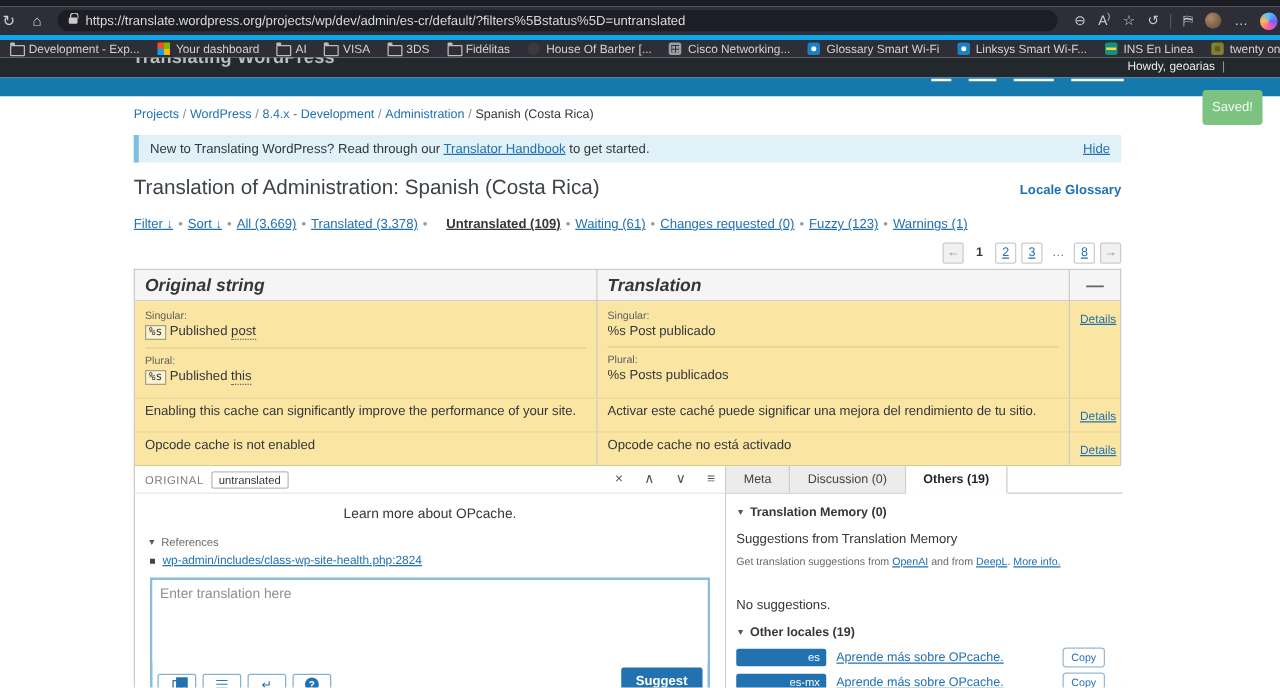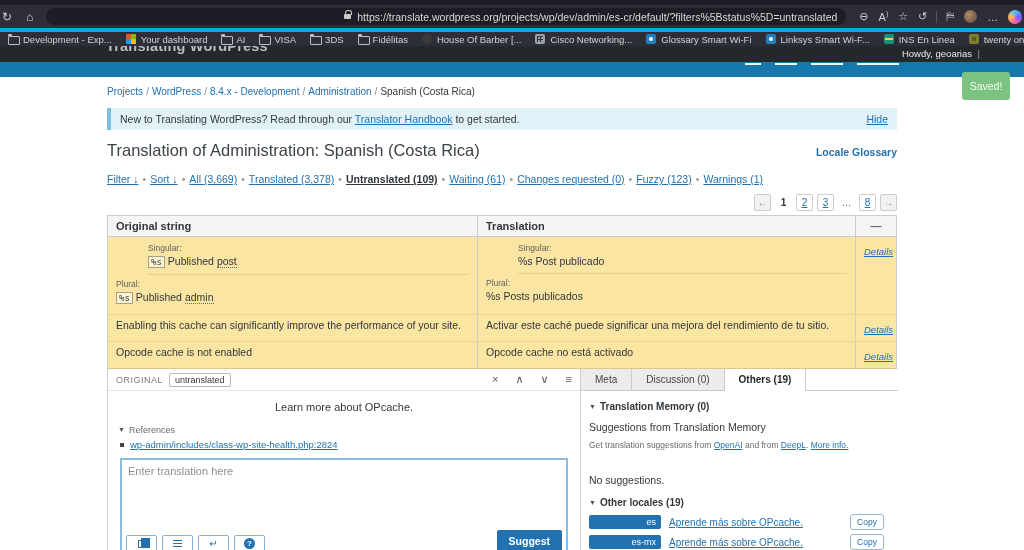--- a/index.html
+++ b/index.html
@@ -5,21 +5,21 @@
   * { margin:0; padding:0; box-sizing:border-box; }
   html,body { width:1024px; height:550px; overflow:hidden; background:#fff;
     font-family:"Liberation Sans", sans-serif; }
 
   
   .tabstrip { height:5px; background:#1c1c24; }
   .toolbar { height:23px; background:var(--chrome-dark); display:flex; align-items:center; padding:0 6px; }
   .navicon { color:#cfcfcf; font-size:12px; margin:0 7px; cursor:pointer; }
   .reload { margin-left:-4px; }
   .addressbar { flex:0 0 auto; width:800px; height:17px; background:#1d1d26; border-radius:9px;
-    display:flex; align-items:center; padding:0 9px; margin-left:6px;justify-content:flex-end; }
+    display:flex; align-items:center; padding:0 9px; margin-left:6px; }
   .lock { width:7px; height:5px; background:#c9c9c9; border-radius:1px; position:relative; margin-right:6px; flex:none;}
   .lock::before { content:""; position:absolute; top:-4px; left:1px; width:5px; height:4px;
     border:1px solid #c9c9c9; border-bottom:none; border-radius:3px 3px 0 0; }
   .url { color:#d9d9d9; font-size:10.5px; white-space:nowrap; overflow:hidden; }
   .bar-right { display:flex; align-items:center; margin-left:8px; }
   .bar-right .navicon { margin:0 5px; font-size:11px; }
   .avatar { width:13px; height:13px; border-radius:50%;
     background:radial-gradient(circle at 35% 35%, #b08a6a, #5d4632); margin:0 5px; }
   .copilot { width:14px; height:14px; border-radius:50%;
     background:conic-gradient(#4cc2ff,#7a5cff,#ff5ca8,#ffb84c,#4cc2ff); margin-left:5px; }
@@ -74,45 +74,45 @@
     font-size:10.5px; color:#32373c; padding:5px 9px; display:flex; }
   .notice a { color:var(--accent); text-decoration:underline; cursor:pointer; }
   .notice .hide { margin-left:auto; }
 
   .titlerow { margin-top:11px; display:flex; align-items:baseline; }
   .pagetitle { font-size:16.5px; font-weight:normal; color:#3c434a; }
   .glossary { margin-left:auto; font-size:10.5px; font-weight:bold; color:var(--accent); text-decoration:none; cursor:pointer;}
 
   .filterrow { margin-top:13px; font-size:10.5px; color:#7a7a7a; }
   .filterrow a { color:var(--accent); text-decoration:underline; cursor:pointer; }
-  .filterrow a.current { color:#32373c; font-weight:bold; }
+  .filterrow a.current { color:#32373c; font-weight:bold;margin-left:11px; }
   .fsep { margin:0 4px; color:#9a9a9a; }
 
   .pagerow { margin-top:9px; display:flex; justify-content:flex-end; align-items:center; gap:4px; }
   .pg { min-width:17px; height:17px; font-size:10px; display:flex; align-items:center; justify-content:center;
     border:1px solid #ccc; background:#fff; color:var(--accent); text-decoration:underline; cursor:pointer; border-radius:2px;}
   .pg.nav { background:#f1f1f1; color:#8a8a8a; text-decoration:none; }
   .pg.currentpg { border:none; background:transparent; color:#32373c; font-weight:bold; text-decoration:none; cursor:default;}
   .pg.dots { border:none; background:transparent; color:#6a6a6a; text-decoration:none; cursor:default;}
 
   
   .gp-table { margin-top:4px; border:1px solid #ccc; border-bottom:none; }
   .trow { display:grid; grid-template-columns:370px 378px 40px; }
   .thead { background:#f5f5f5; border-bottom:1px solid #ccc; }
-  .thead .cell { font-size:11px; font-weight:bold; color:#32373c; padding:4px 8px; }
+  .thead .cell { font-size:14px; font-weight:bold; color:#32373c; padding:4px 8px;font-style:italic; }
   .cell { border-right:1px solid #ccc; padding:4px 8px; }
   .cell:last-child { border-right:none; }
   .yellow { background:var(--row-yellow); }
   .yellow + .yellow { border-top:1px solid #ecd391; }
   .rowtext { font-size:10.5px; color:#32373c; }
   .details-cell { text-align:center; }
-  .details-link { font-size:9.5px; color:var(--accent); text-decoration:underline; cursor:pointer;font-style:italic; }
+  .details-link { font-size:9.5px; color:var(--accent); text-decoration:underline; cursor:pointer; }
   .sublabel { font-size:8.5px; color:#5f5f5f; margin-bottom:2px; }
   .subsec { padding:2px 0 6px; }
-  .subsec.first { border-bottom:1px solid #e4d08f; margin-bottom:2px;margin-left:32px; }
+  .subsec.first { border-bottom:1px solid #e4d08f; margin-bottom:2px; }
   .token { display:inline-block; border:1px solid #a8a27c; background:rgba(255,255,255,.55);
     font-family:"DejaVu Sans Mono", monospace; font-size:9px; padding:0 2px; margin-right:3px; }
   .gterm { border-bottom:1px dotted #6a6a6a; cursor:help; }
 
   
   .editor { display:grid; grid-template-columns:473px 317px; border-top:1px solid #d8c98c; }
   .ed-left { border-right:1px solid #ccc; background:#fff; }
   .ed-meta { display:flex; align-items:center; height:22px; padding:0 8px; border-bottom:1px solid #e8e8e8; }
   .orig-label { font-size:9px; color:#7a7a7a; letter-spacing:.5px; }
   .status-badge { font-size:9px; color:#32373c; border:1px solid #bbb; border-radius:2px;
@@ -298,21 +298,21 @@
     </div>
 
     <div class="trow yellow">
       <div class="cell">
         <div class="subsec first">
           <div class="sublabel">Singular:</div>
           <div class="rowtext"><span class="token">%s</span><span>Published </span><span class="gterm">post</span></div>
         </div>
         <div class="subsec">
           <div class="sublabel">Plural:</div>
-          <div class="rowtext"><span class="token">%s</span><span>Published </span><span class="gterm">admin</span></div>
+          <div class="rowtext"><span class="token">%s</span><span>Published </span><span class="gterm">this</span></div>
         </div>
       </div>
       <div class="cell">
         <div class="subsec first">
           <div class="sublabel">Singular:</div>
           <div class="rowtext">%s Post publicado</div>
         </div>
         <div class="subsec">
           <div class="sublabel">Plural:</div>
           <div class="rowtext">%s Posts publicados</div>

